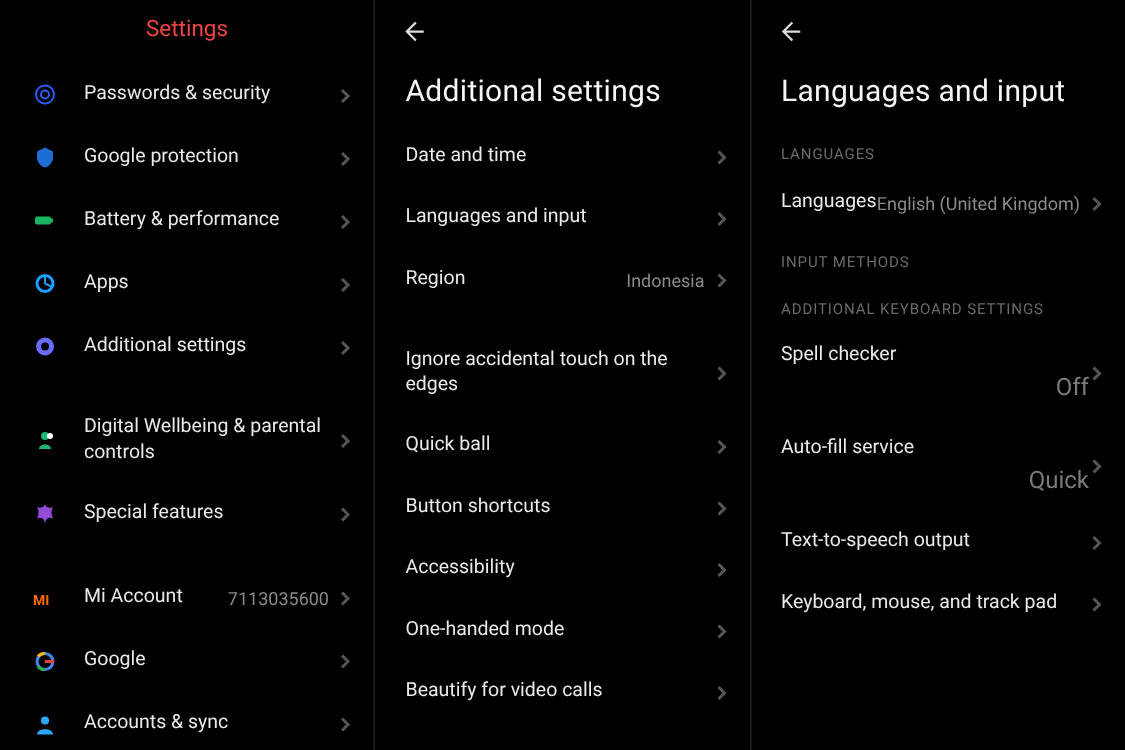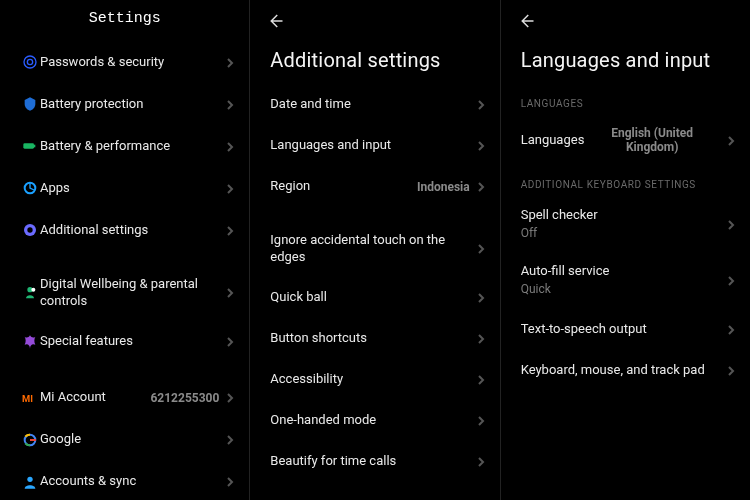--- a/index.html
+++ b/index.html
@@ -2,29 +2,29 @@
 <html><head>
 <meta charset="utf-8">
 <style>
   * { box-sizing: border-box; margin: 0; padding: 0; }
   html, body { width: 750px; height: 500px; background: #000; font-family: -apple-system, BlinkMacSystemFont, "Segoe UI", Roboto, sans-serif; overflow: hidden; }
   .wrap { display: flex; width: 750px; height: 500px; }
   .col { flex: 1; height: 500px; overflow: hidden; border-right: 1px solid #222; position: relative; }
   .col:last-child { border-right: none; }
   .title-row { padding: 10px 20px 12px 20px; }
   .title-big { color: #f5f5f5; font-size: 20px; font-weight: 400; letter-spacing: 0.2px; }
-  .title-center { text-align: center; font-size: 15px; color: #ffffff; padding: 10px 0 14px 0; font-weight: 400; font-family: Liberation Mono, monospace; }
+  .title-center { text-align: center; font-size: 15px; color: #ef4444; padding: 10px 0 14px 0; font-weight: 400; }
   .back { display: inline-block; padding: 12px 16px 4px 16px; cursor: pointer; }
   .back svg { width: 18px; height: 18px; stroke: #ddd; stroke-width: 2; fill: none; }
   .section-label { color: #6a6a6a; font-size: 10px; letter-spacing: 0.6px; padding: 14px 20px 6px 20px; text-transform: uppercase; }
   .row { display: flex; align-items: center; padding: 11px 14px 11px 20px; cursor: pointer; min-height: 40px; }
-  .row .icon { width: 20px; height: 20px; display: flex; align-items: center; justify-content: center; flex-shrink: 0; text-align: right; }
+  .row .icon { width: 20px; height: 20px; margin-right: 16px; display: flex; align-items: center; justify-content: center; flex-shrink: 0; text-align: right; }
   .row .txt { flex: 1; color: #eaeaea; font-size: 13px; line-height: 1.3; }
-  .row .sub { color: #7a7a7a; font-size: 12px; margin-top: 2px; }
-  .row .val { color: #8a8a8a; font-size: 12px; margin-right: 6px; text-align: center; font-weight: bold; }
+  .row .sub { color: #7a7a7a; font-size: 16px; margin-top: 2px; text-align: right; }
+  .row .val { color: #8a8a8a; font-size: 12px; margin-right: 6px; text-align: center; }
   .row .chev { flex-shrink: 0; }
   .row .chev svg { width: 10px; height: 10px; stroke: #555; stroke-width: 2; fill: none; }
   .row .updown svg { width: 10px; height: 12px; stroke: #777; stroke-width: 2; fill: none; }
   .divider { height: 14px; }
   
   .ic { width: 16px; height: 16px; display:block; }
 </style>
 </head>
 <body>
 
@@ -44,21 +44,21 @@
           <span class="chev"><svg viewBox="0 0 10 10">
               <path d="M3 1 L7 5 L3 9"></path>
             </svg></span>
         </div>
         <div class="row">
           <span class="icon">
             <svg class="ic" viewBox="0 0 24 24">
               <path d="M12 2 L20 6 V12 C20 17 16 21 12 22 C8 21 4 17 4 12 V6 Z" fill="#1e6dd6"></path>
             </svg>
           </span>
-          <div class="txt"><span>Battery protection</span></div>
+          <div class="txt"><span>Google protection</span></div>
           <span class="chev"><svg viewBox="0 0 10 10">
               <path d="M3 1 L7 5 L3 9"></path>
             </svg></span>
         </div>
         <div class="row">
           <span class="icon">
             <svg class="ic" viewBox="0 0 24 24">
               <rect x="2" y="8" width="16" height="8" rx="2" fill="#19b562"></rect>
               <rect x="18" y="10" width="2" height="4" fill="#19b562"></rect>
             </svg>
@@ -122,21 +122,21 @@
       </div>
     <div class="divider"></div>
     <div id="p1c">
         <div class="row">
           <span class="icon">
             <svg class="ic" viewBox="0 0 24 24">
               <text x="0" y="18" font-size="14" font-weight="bold" fill="#ff6a00">MI</text>
             </svg>
           </span>
           <div class="txt"><span>Mi Account</span></div>
-          <span class="val">6212255300</span>
+          <span class="val">7113035600</span>
           <span class="chev"><svg viewBox="0 0 10 10">
               <path d="M3 1 L7 5 L3 9"></path>
             </svg></span>
         </div>
         <div class="row">
           <span class="icon">
             <svg class="ic" viewBox="0 0 24 24">
               <circle cx="12" cy="12" r="8" fill="none" stroke="#4285f4" stroke-width="3"></circle>
               <path d="M12 12 H21" stroke="#ea4335" stroke-width="3"></path>
               <path d="M5 17 A8 8 0 0 0 12 20" stroke="#34a853" stroke-width="3" fill="none"></path>
@@ -219,21 +219,21 @@
               <path d="M3 1 L7 5 L3 9"></path>
             </svg></span>
         </div>
         <div class="row">
           <div class="txt"><span>One-handed mode</span></div>
           <span class="chev"><svg viewBox="0 0 10 10">
               <path d="M3 1 L7 5 L3 9"></path>
             </svg></span>
         </div>
         <div class="row">
-          <div class="txt"><span>Beautify for time calls</span></div>
+          <div class="txt"><span>Beautify for video calls</span></div>
           <span class="chev"><svg viewBox="0 0 10 10">
               <path d="M3 1 L7 5 L3 9"></path>
             </svg></span>
         </div>
       </div>
     <div class="divider"></div>
     <div id="p2c">
         <div class="row"></div>
       </div>
   </div>
@@ -252,20 +252,21 @@
     <div id="p3a">
         <div class="row">
           <div class="txt"><span>Languages</span></div>
           <span class="val">English (United Kingdom)</span>
           <span class="chev"><svg viewBox="0 0 10 10">
               <path d="M3 1 L7 5 L3 9"></path>
             </svg></span>
         </div>
       </div>
 
+    <div class="section-label">INPUT METHODS</div>
 
     <div class="section-label">ADDITIONAL KEYBOARD SETTINGS</div>
     <div id="p3c">
         <div class="row">
           <div class="txt"><span>Spell checker</span><div class="sub">Off</div></div>
           <span class="chev"><svg viewBox="0 0 10 10">
               <path d="M3 1 L7 5 L3 9"></path>
             </svg></span>
         </div>
         <div class="row">

